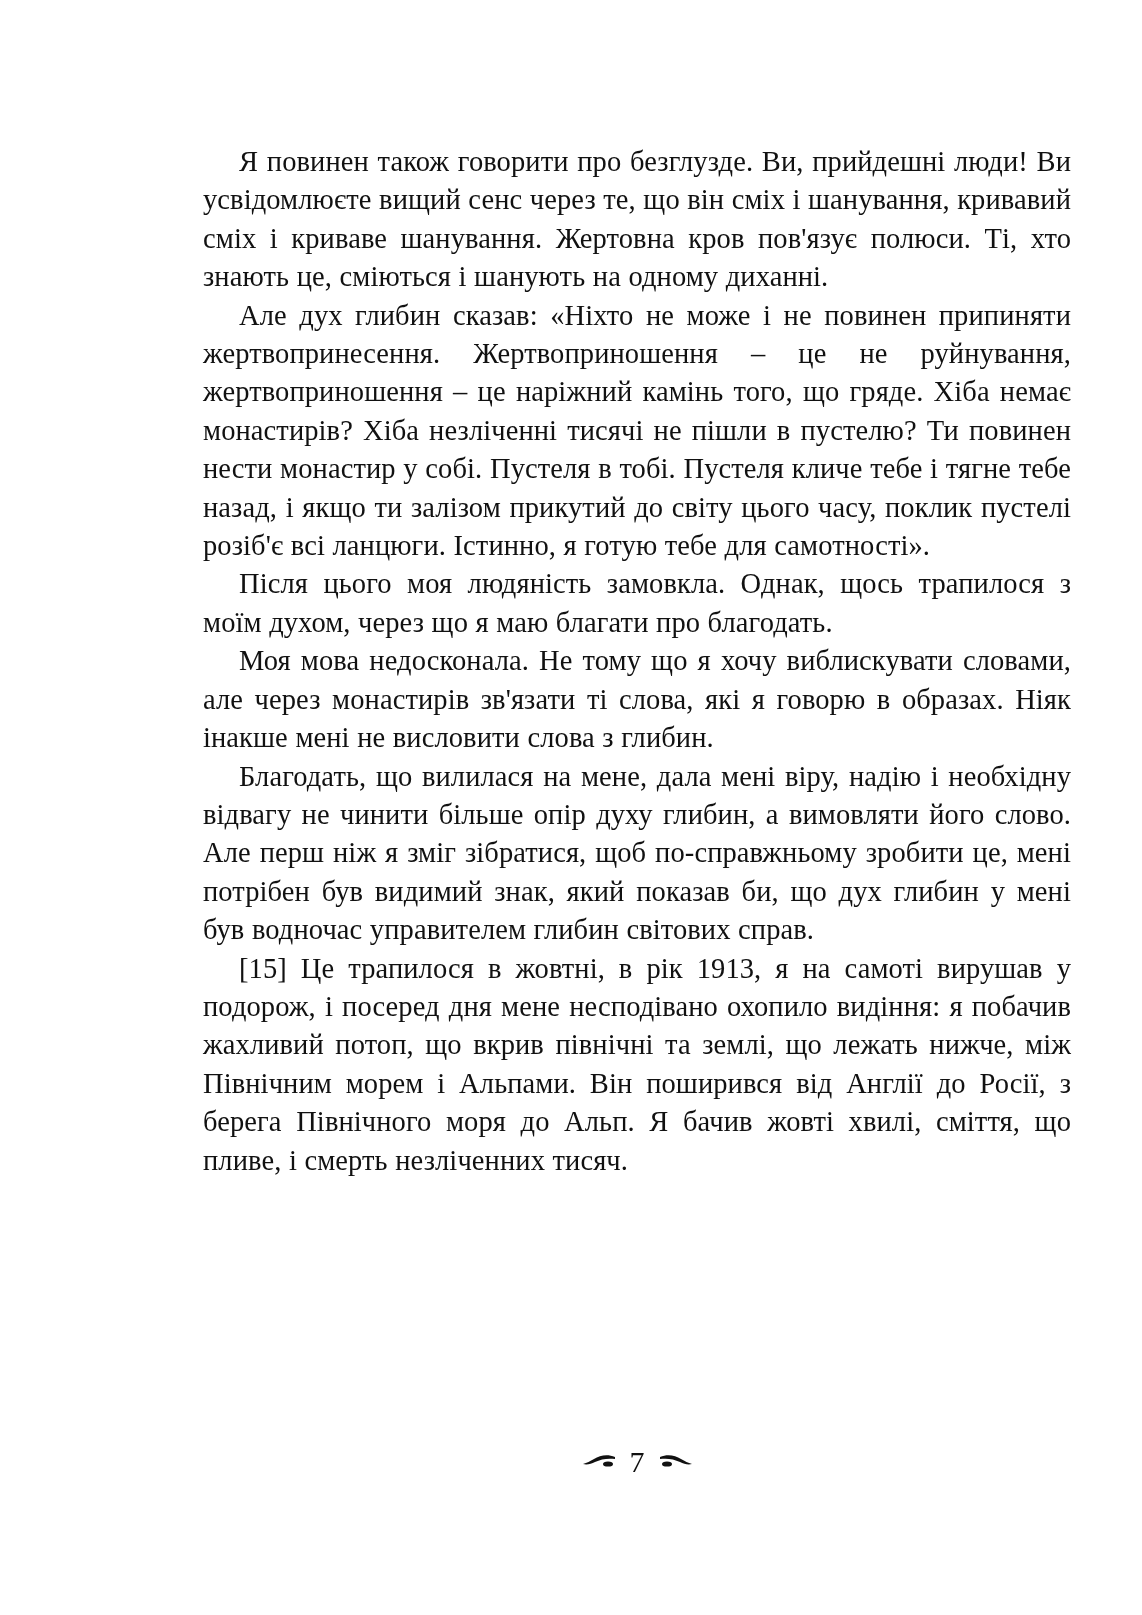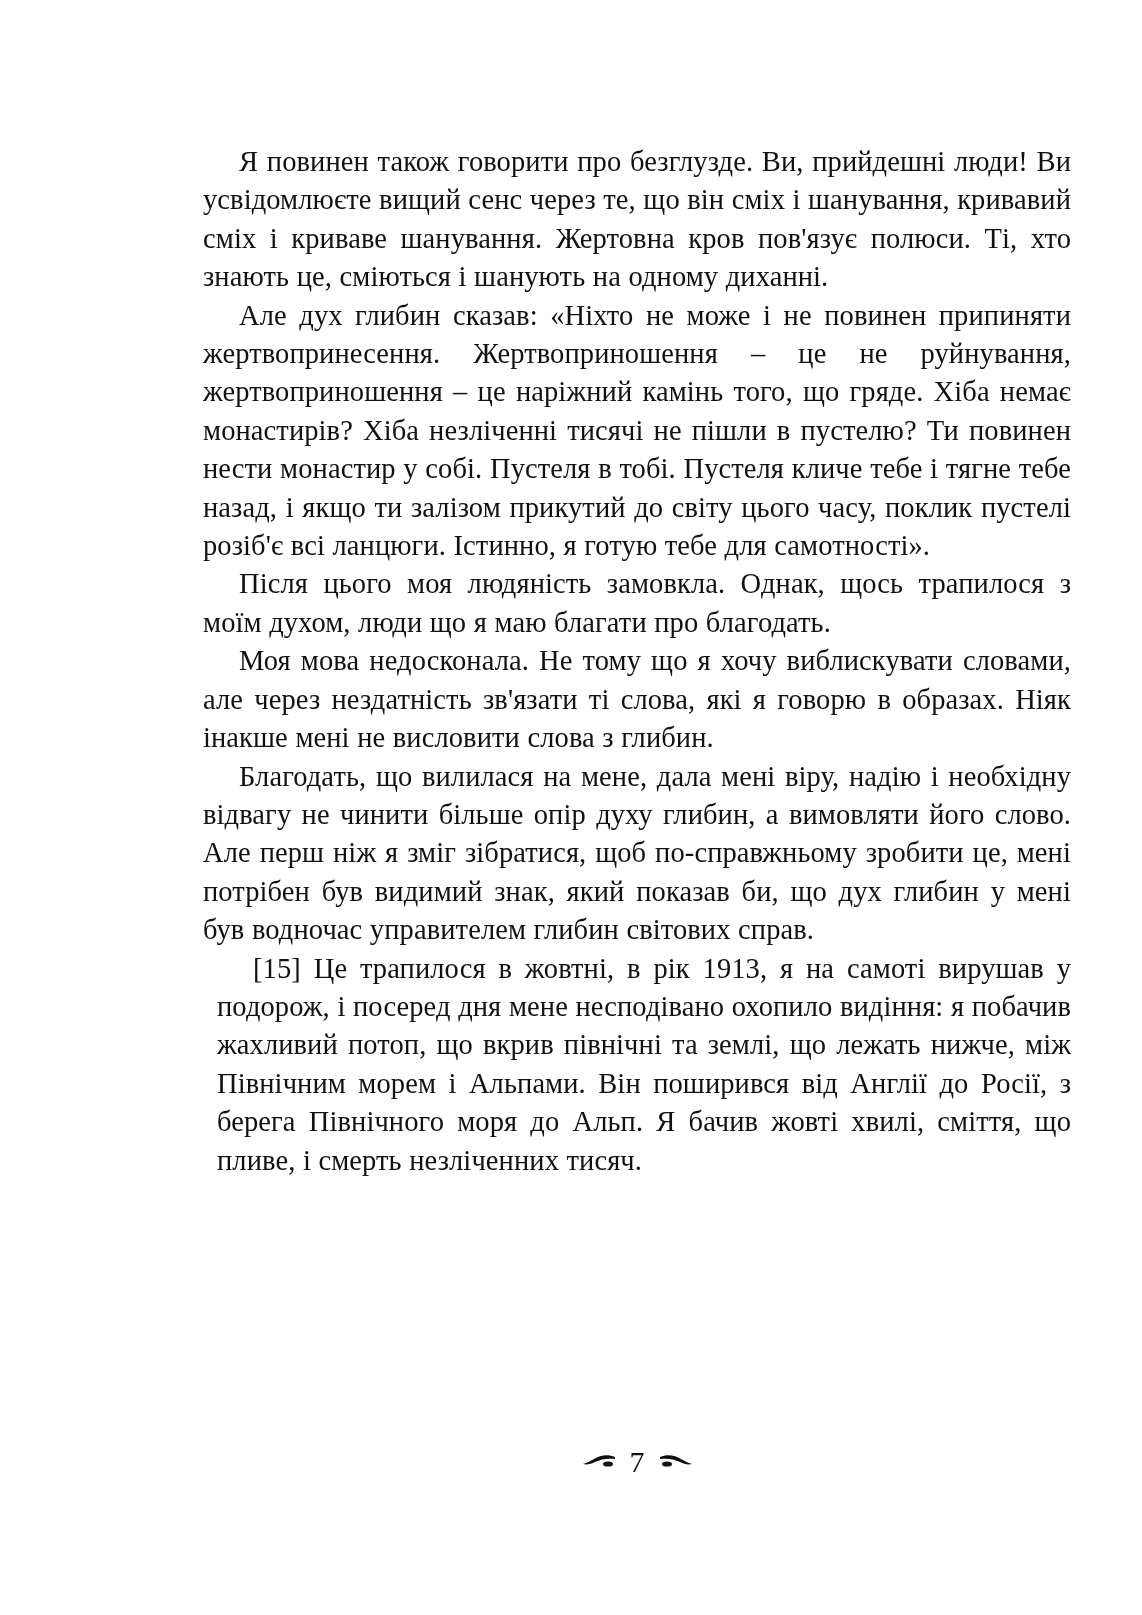--- a/index.html
+++ b/index.html
@@ -32,21 +32,20 @@
     text-justify: inter-word;
     text-indent: 36px;
     color: #111111;
     letter-spacing: 0.1px;
     word-spacing: 0.3px;
     hyphens: manual;
     -webkit-hyphens: manual;
   }
   p.para:last-of-type {
     text-align: justify;
-    margin-left: 14px;
   }
   .footer {
     position: absolute;
     left: 0;
     top: 1447px;
     width: 1142px;
     text-align: center;
     display: flex;
     align-items: center;
     justify-content: center;
@@ -67,22 +66,22 @@
   .orn svg { display: block; }
 </style>
 </head>
 <body>
 
 <div class="page">
 
   <div class="text-block">
     <p class="para">Я повинен також говорити про безглузде. Ви, прийдешні люди! Ви усвідомлюєте вищий сенс через те, що він сміх і шанування, кривавий сміх і криваве шанування. Жертовна кров пов'язує полюси. Ті, хто знають це, сміються і шанують на одному диханні.</p>
     <p class="para">Але дух глибин сказав: «Ніхто не може і не повинен припиняти жертвопринесення. Жертвоприношення – це не руйнування, жертвоприношення – це наріжний камінь того, що гряде. Хіба немає монастирів? Хіба незліченні тисячі не пішли в пустелю? Ти повинен нести монастир у собі. Пустеля в тобі. Пустеля кличе тебе і тягне тебе назад, і якщо ти залізом прикутий до світу цього часу, поклик пустелі розіб'є всі ланцюги. Істинно, я готую тебе для самотності».</p>
-    <p class="para">Після цього моя людяність замовкла. Однак, щось трапилося з моїм духом, люди що я маю благати про благодать.</p>
-    <p class="para">Моя мова недосконала. Не тому що я хочу виблискувати словами, але через нездатність зв'язати ті слова, які я говорю в образах. Ніяк інакше мені не висловити слова з глибин.</p>
+    <p class="para">Після цього моя людяність замовкла. Однак, щось трапилося з моїм духом, через що я маю благати про благодать.</p>
+    <p class="para">Моя мова недосконала. Не тому що я хочу виблискувати словами, але через монастирів зв'язати ті слова, які я говорю в образах. Ніяк інакше мені не висловити слова з глибин.</p>
     <p class="para">Благодать, що вилилася на мене, дала мені віру, надію і необхідну відвагу не чинити більше опір духу глибин, а вимовляти його слово. Але перш ніж я зміг зібратися, щоб по-справжньому зробити це, мені потрібен був видимий знак, який показав би, що дух глибин у мені був водночас управителем глибин світових справ.</p>
     <p class="para">[15] Це трапилося в жовтні, в рік 1913, я на самоті вирушав у подорож, і посеред дня мене несподівано охопило видіння: я побачив жахливий потоп, що вкрив північні та землі, що лежать нижче, між Північним морем і Альпами. Він поширився від Англії до Росії, з берега Північного моря до Альп. Я бачив жовті хвилі, сміття, що пливе, і смерть незліченних тисяч.</p>
   </div>
 
   <div class="footer">
     <span class="orn">
       <svg width="34" height="18" viewBox="0 0 34 18">
         <path d="M33 4 C26 1, 18 2, 12 6 C8 8, 5 10, 1 11 C5 12, 9 11, 13 9 C19 6, 26 5, 33 6 Z" fill="#111111"></path>
         <ellipse cx="26" cy="11" rx="5" ry="2.6" fill="#111111"></ellipse>
       </svg>

